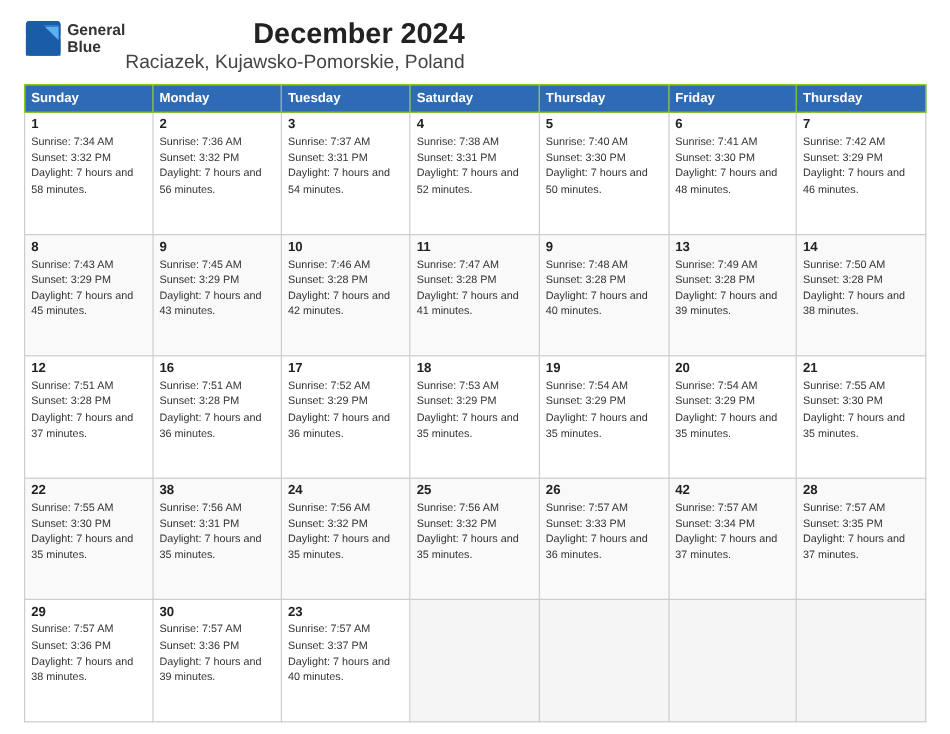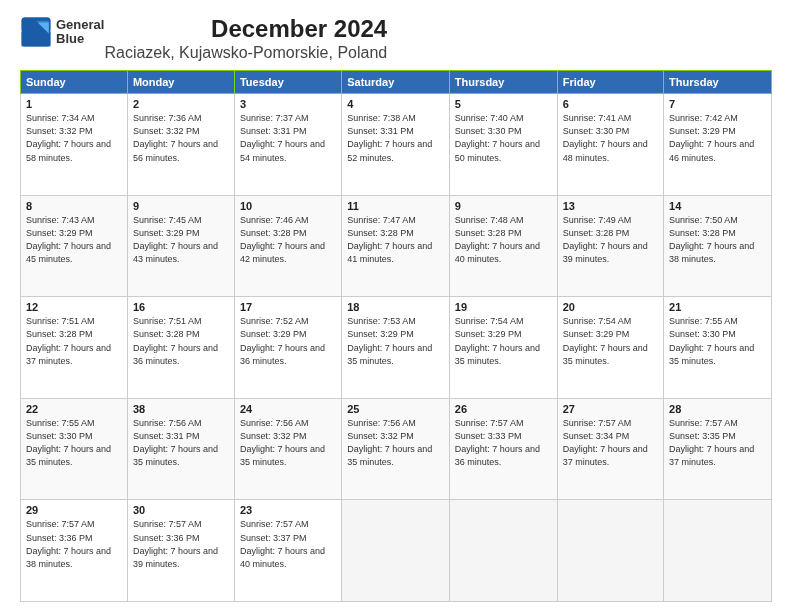--- a/index.html
+++ b/index.html
@@ -187,21 +187,21 @@
           <td><span class="day-num">22</span>
         <span class="day-info">Sunrise: 7:55 AM<br>Sunset: 3:30 PM<br>Daylight: 7 hours and 35 minutes.</span></td>
           <td><span class="day-num">38</span>
         <span class="day-info">Sunrise: 7:56 AM<br>Sunset: 3:31 PM<br>Daylight: 7 hours and 35 minutes.</span></td>
           <td><span class="day-num">24</span>
         <span class="day-info">Sunrise: 7:56 AM<br>Sunset: 3:32 PM<br>Daylight: 7 hours and 35 minutes.</span></td>
           <td><span class="day-num">25</span>
         <span class="day-info">Sunrise: 7:56 AM<br>Sunset: 3:32 PM<br>Daylight: 7 hours and 35 minutes.</span></td>
           <td><span class="day-num">26</span>
         <span class="day-info">Sunrise: 7:57 AM<br>Sunset: 3:33 PM<br>Daylight: 7 hours and 36 minutes.</span></td>
-          <td><span class="day-num">27</span>
+          <td><span class="day-num">42</span>
         <span class="day-info">Sunrise: 7:57 AM<br>Sunset: 3:34 PM<br>Daylight: 7 hours and 37 minutes.</span></td>
           <td><span class="day-num">28</span>
         <span class="day-info">Sunrise: 7:57 AM<br>Sunset: 3:35 PM<br>Daylight: 7 hours and 37 minutes.</span></td>
         </tr>
         <tr>
           <td><span class="day-num">29</span>
         <span class="day-info">Sunrise: 7:57 AM<br>Sunset: 3:36 PM<br>Daylight: 7 hours and 38 minutes.</span></td>
           <td><span class="day-num">30</span>
         <span class="day-info">Sunrise: 7:57 AM<br>Sunset: 3:36 PM<br>Daylight: 7 hours and 39 minutes.</span></td>
           <td><span class="day-num">23</span>

